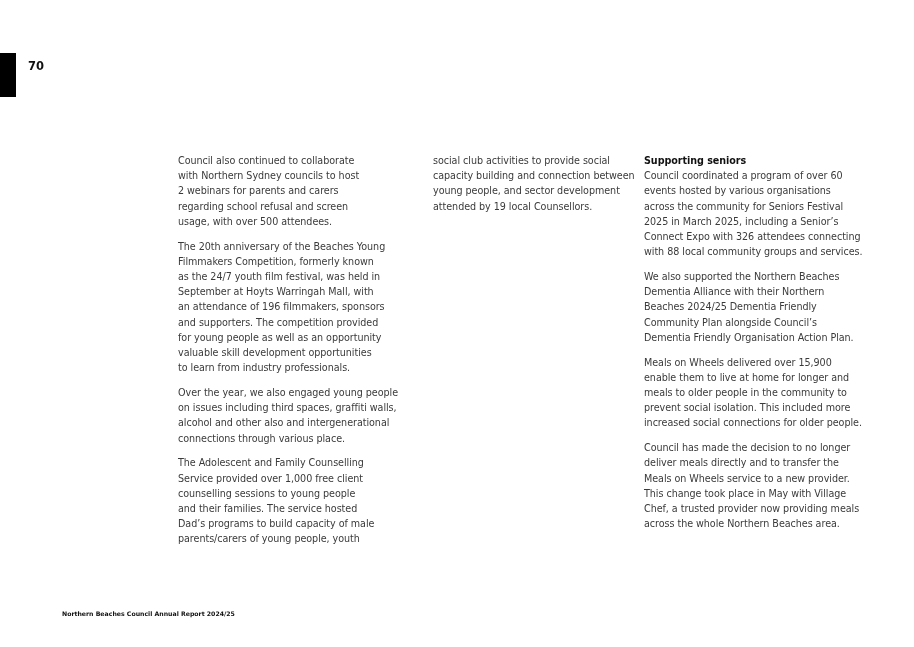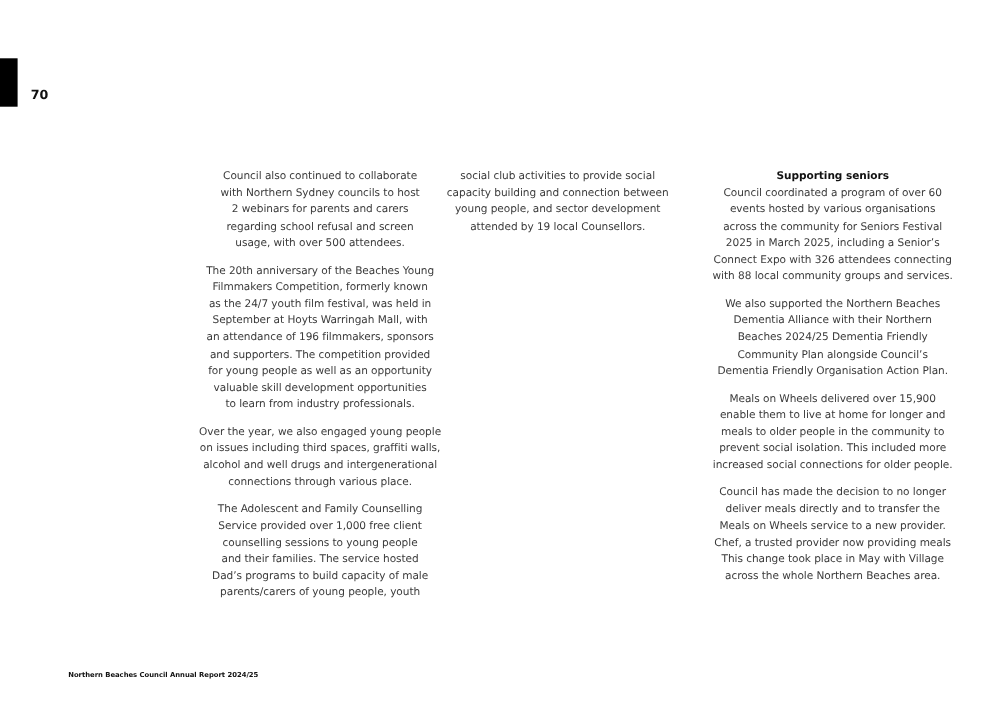--- a/index.html
+++ b/index.html
@@ -8,28 +8,28 @@
     background: #ffffff;
     font-family: "DejaVu Sans", sans-serif;
     color: #3a3a3a;
   }
   .page-tab {
     position: absolute; left: 0; top: 53px; width: 16px; height: 44px;
     background: #000000;
   }
   .page-number {
     position: absolute; left: 28px; top: 59px;
-    font-size: 11.5px; font-weight: bold; color: #111111; margin-top: 20px;
+    font-size: 11.5px; font-weight: bold; color: #111111;
   }
   .col {
     position: absolute; top: 153px; width: 226px;
-    font-size: 9.6px; line-height: 15.2px; letter-spacing: -0.05px; text-align: center;
+    font-size: 9.6px; line-height: 15.2px; letter-spacing: -0.05px;
   }
   .col1 { left: 178px; }
-  .col2 { left: 394px; }
+  .col2 { left: 433px; }
   .col3 { left: 644px; }
   .para { margin: 0 0 9.6px 0; }
   .line { display: block; white-space: nowrap; }
   .heading { display: block; font-weight: bold; color: #111111; }
   .footer {
     position: absolute; left: 62px; top: 610px;
     font-size: 6.2px; font-weight: bold; color: #111111;
   }
 </style>
 </head>
@@ -53,21 +53,21 @@
     <span class="line">September at Hoyts Warringah Mall, with</span>
     <span class="line">an attendance of 196 filmmakers, sponsors</span>
     <span class="line">and supporters. The competition provided</span>
     <span class="line">for young people as well as an opportunity</span>
     <span class="line">valuable skill development opportunities</span>
     <span class="line">to learn from industry professionals.</span>
   </p>
   <p class="para">
     <span class="line">Over the year, we also engaged young people</span>
     <span class="line">on issues including third spaces, graffiti walls,</span>
-    <span class="line">alcohol and well drugs and intergenerational</span>
+    <span class="line">alcohol and other also and intergenerational</span>
     <span class="line">connections through various place.</span>
   </p>
   <p class="para">
     <span class="line">The Adolescent and Family Counselling</span>
     <span class="line">Service provided over 1,000 free client</span>
     <span class="line">counselling sessions to young people</span>
     <span class="line">and their families. The service hosted</span>
     <span class="line">Dad’s programs to build capacity of male</span>
     <span class="line">parents/carers of young people, youth</span>
   </p>
@@ -103,19 +103,19 @@
     <span class="line">Meals on Wheels delivered over 15,900</span>
     <span class="line">enable them to live at home for longer and</span>
     <span class="line">meals to older people in the community to</span>
     <span class="line">prevent social isolation. This included more</span>
     <span class="line">increased social connections for older people.</span>
   </p>
   <p class="para">
     <span class="line">Council has made the decision to no longer</span>
     <span class="line">deliver meals directly and to transfer the</span>
     <span class="line">Meals on Wheels service to a new provider.</span>
+    <span class="line">This change took place in May with Village</span>
     <span class="line">Chef, a trusted provider now providing meals</span>
-    <span class="line">This change took place in May with Village</span>
     <span class="line">across the whole Northern Beaches area.</span>
   </p>
 </div>
 
 <div class="footer">Northern Beaches Council Annual Report 2024/25</div>
 
 </body></html>

